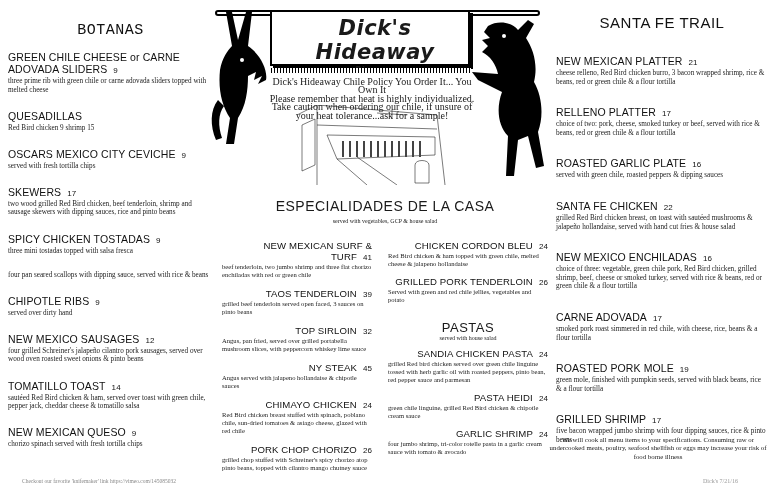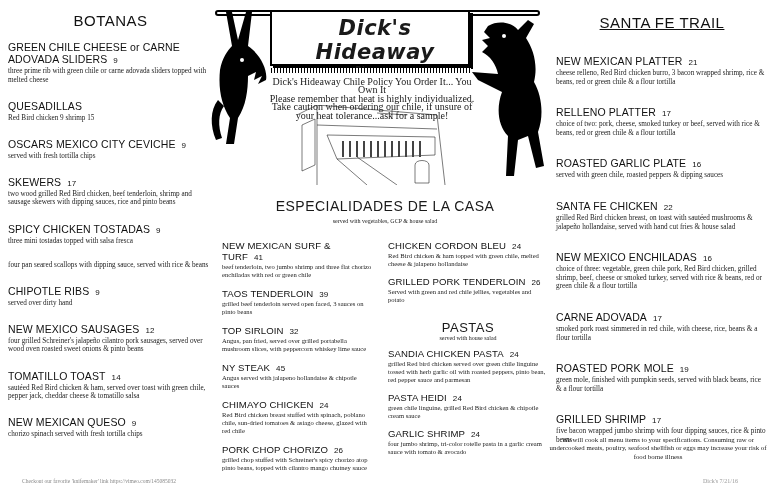--- a/index.html
+++ b/index.html
@@ -4,22 +4,22 @@
 <style>
   * { margin: 0; padding: 0; box-sizing: border-box; }
   html, body { width: 768px; height: 497px; background: #ffffff; overflow: hidden; }
   body { position: relative; font-family: "Liberation Serif", "DejaVu Serif", serif; color: #1a1a1a; }
 
   .col { position: absolute; top: 0; }
   .col-left { left: 8px; width: 205px; }
   .col-right { left: 556px; width: 212px; }
 
   .section-title { font-family: "Liberation Sans", sans-serif; font-size: 15px; letter-spacing: 0.5px; text-align: center; color: #111; }
-  .col-left .section-title { margin-top: 12px; margin-bottom: 12px; }
-  .col-right .section-title { margin-top: 14px; margin-bottom: 24px; text-decoration: underline; }
+  .col-left .section-title { margin-top: 22px; margin-bottom: 12px; font-family: Liberation Mono, monospace; }
+  .col-right .section-title { margin-top: 14px; margin-bottom: 24px; }
 
   .item { margin-bottom: 14px; }
   .item-name { font-family: "Liberation Sans", sans-serif; font-size: 10.5px; color: #111; letter-spacing: 0.1px; line-height: 12px; }
   .item-price { font-size: 8px; margin-left: 6px; }
   .item-desc { font-size: 7.2px; line-height: 8.6px; color: #222; }
 
   .col-left .item { margin-bottom: 15.5px; }
   .col-right .item { margin-bottom: 20px; }
 
   .footer-left { position: absolute; left: 22px; top: 478px; font-size: 5.5px; color: #888; }
@@ -40,21 +40,21 @@
 
   .illustration { position: absolute; left: 297px; top: 105px; width: 150px; height: 80px; }
 
   .specials-title { position: absolute; left: 260px; top: 198px; width: 250px; text-align: center; font-family: "Liberation Sans", sans-serif; font-size: 14px; letter-spacing: 0.5px; }
   .specials-sub { position: absolute; left: 260px; top: 218px; width: 250px; text-align: center; font-size: 6px; }
 
   .col-mid1 { position: absolute; left: 222px; top: 240px; width: 150px; }
   .col-mid2 { position: absolute; left: 388px; top: 240px; width: 160px; }
   .col-mid1 .item { margin-bottom: 9px; }
   .col-mid2 .item { margin-bottom: 8px; }
-  .col-mid1 .item-name, .col-mid2 .item-name { font-size: 9.6px; line-height: 11px; }
+  .col-mid1 .item-name, .col-mid2 .item-name { font-size: 9.6px; line-height: 11px; text-align: right; }
   .col-mid1 .item-desc, .col-mid2 .item-desc { font-size: 6.6px; line-height: 8px; }
 
   .pastas-title { text-align: center; font-family: "Liberation Sans", sans-serif; font-size: 13px; margin-top: 16px; letter-spacing: 0.5px; }
   .pastas-sub { text-align: center; font-size: 6px; margin-bottom: 7px; }
 
   .disclaimer { position: absolute; left: 548px; top: 436px; width: 220px; text-align: center; font-size: 6.8px; line-height: 8.4px; }
 </style>
 </head>
 <body>
 

